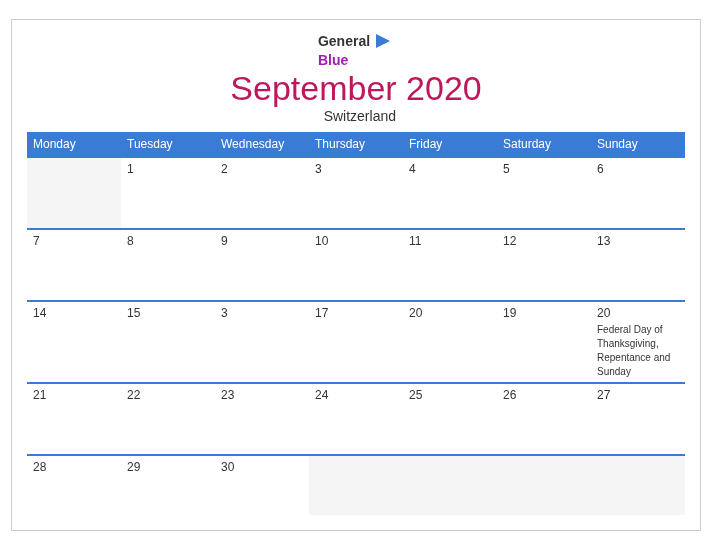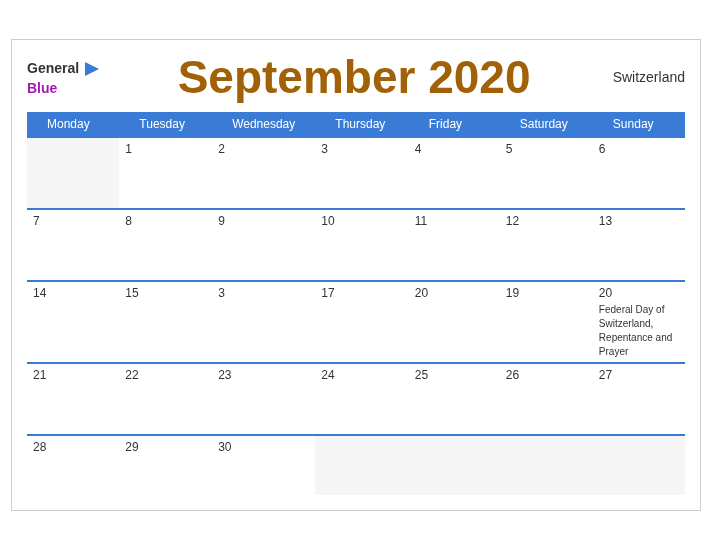--- a/index.html
+++ b/index.html
@@ -16,59 +16,60 @@
       width: 690px;
       background: #fff;
       border: 1px solid #ccc;
       padding: 10px 15px 15px;
     }
     .calendar-header {
       display: flex;
       align-items: center;
       justify-content: space-between;
       margin-bottom: 8px;
+      flex-direction: column;
     }
     .logo-area {
       display: flex;
       flex-direction: column;
       font-size: 13px;
       line-height: 1.2;
     }
     .logo-general {
       color: #333;
       font-weight: bold;
       font-size: 14px;
     }
     .logo-blue {
       color: #a21caf;
       font-weight: bold;
       font-size: 14px;
     }
     .calendar-title {
-      font-size: 46px;
-      font-weight: 700;
-      color: #a16207;
+      font-size: 34px;
+      font-weight: 400;
+      color: #be185d;
       text-align: center;
       flex: 1;
     }
     .country-label {
       font-size: 14px;
       color: #333;
       min-width: 80px;
       text-align: right;
     }
     .calendar-grid {
       width: 100%;
       border-collapse: collapse;
     }
     .calendar-grid th {
       background: #3a7bd5;
       color: #fff;
       text-align: left;
-      padding: 5px 20px;
+      padding: 5px 6px;
       font-size: 12px;
       font-weight: normal;
       border: none;
     }
     .calendar-grid td {
       border-top: 2px solid #3a7bd5;
       vertical-align: top;
       padding: 4px 6px;
       height: 72px;
       font-size: 12px;
@@ -181,21 +182,21 @@
           </td>
           <td>
             <span class="day-number">17</span>
           </td>
           <td>
             <span class="day-number">20</span>
           </td>
           <td>
             <span class="day-number">19</span>
           </td>
-          <td><span class="day-number">20</span><span class="holiday-text">Federal Day of Switzerland, Repentance and Prayer</span></td>
+          <td><span class="day-number">20</span><span class="holiday-text">Federal Day of Thanksgiving, Repentance and Sunday</span></td>
         </tr>
         <tr>
           <td>
             <span class="day-number">21</span>
           </td>
           <td>
             <span class="day-number">22</span>
           </td>
           <td>
             <span class="day-number">23</span>

